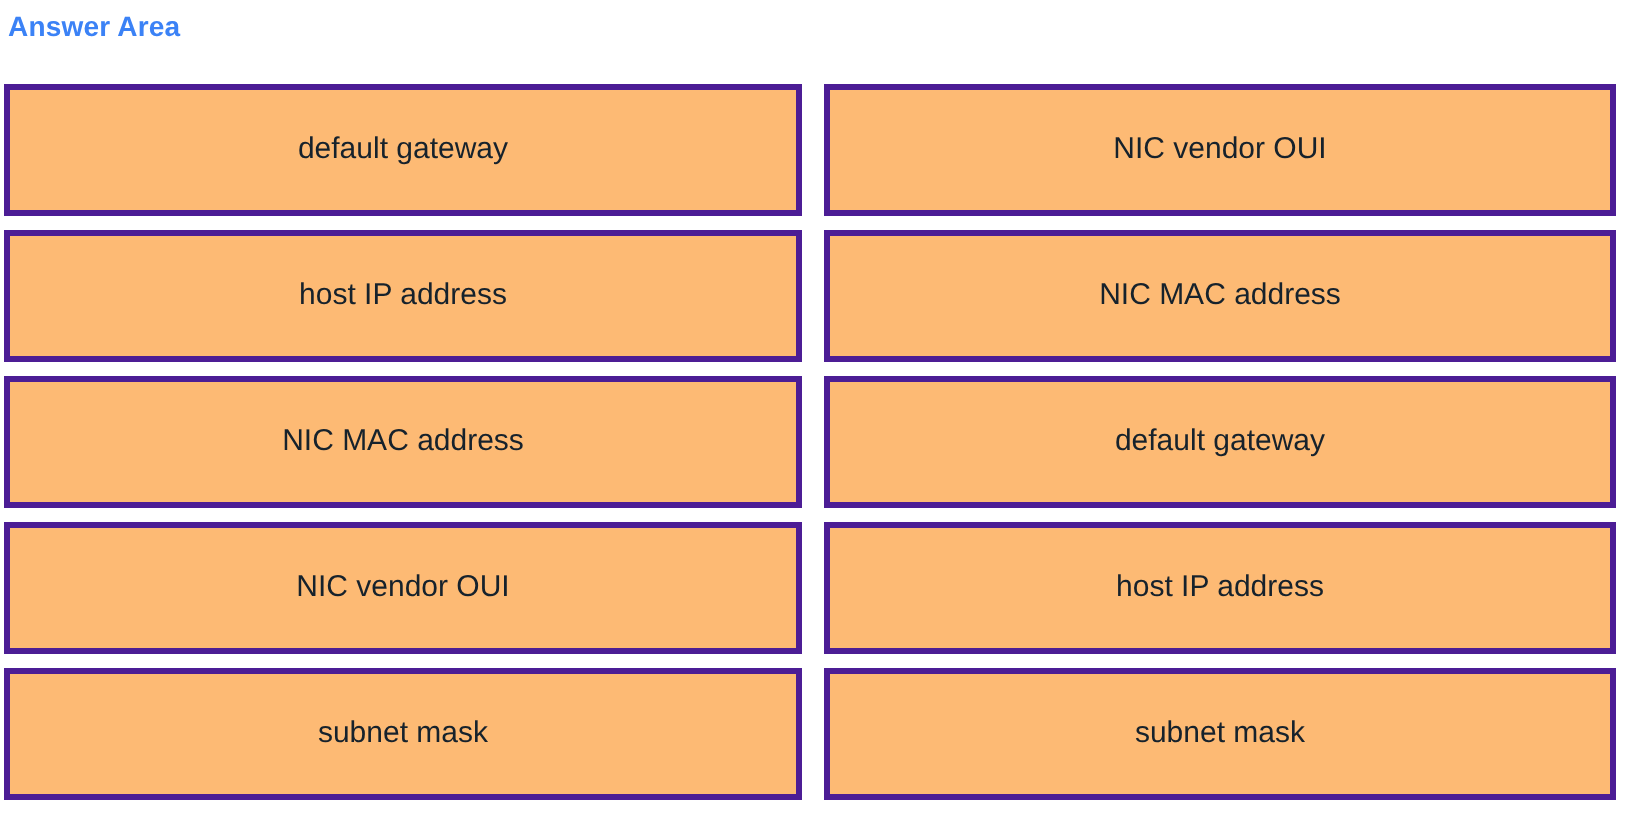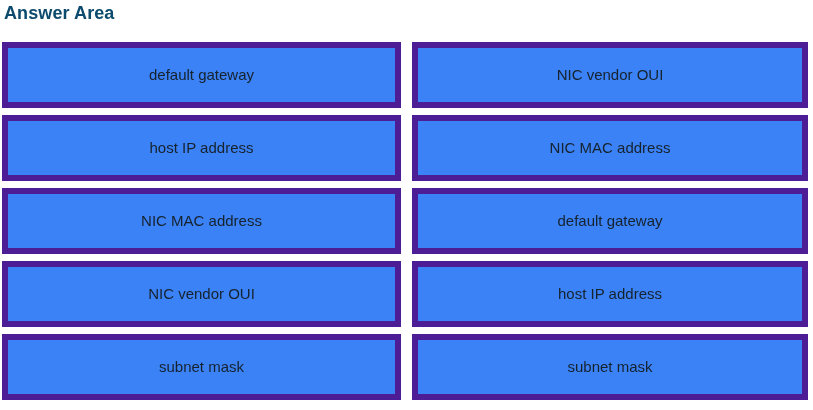--- a/index.html
+++ b/index.html
@@ -12,23 +12,23 @@
     height: 410px;
     position: relative;
     font-family: "Liberation Sans", sans-serif;
     overflow: hidden;
   }
 
   #page-title {
     position: absolute;
     left: 4px;
     top: 0px;
-    font-size: 18px;
+    font-size: 14px;
     font-weight: bold;
-    color: #0c4a6e;
+    color: #3b82f6;
     letter-spacing: 0.1px;
     line-height: 26px;
     white-space: nowrap;
   }
 
   #answer-grid {
     position: absolute;
     left: 0px;
     top: 42px;
     width: 813px;
@@ -36,22 +36,22 @@
 
   .answer-row {
     display: flex;
     justify-content: flex-start;
     align-items: flex-start;
     height: 73px;
   }
 
   .answer-cell {
     box-sizing: border-box;
-    background: #3b82f6;
-    border: 6px solid #4c1d95;
+    background: #fdba74;
+    border: 3px solid #4c1d95;
     height: 66px;
     display: flex;
     align-items: center;
     justify-content: center;
     font-size: 15px;
     color: #16222c;
     white-space: nowrap;
   }
 
   .answer-cell.col-left {

